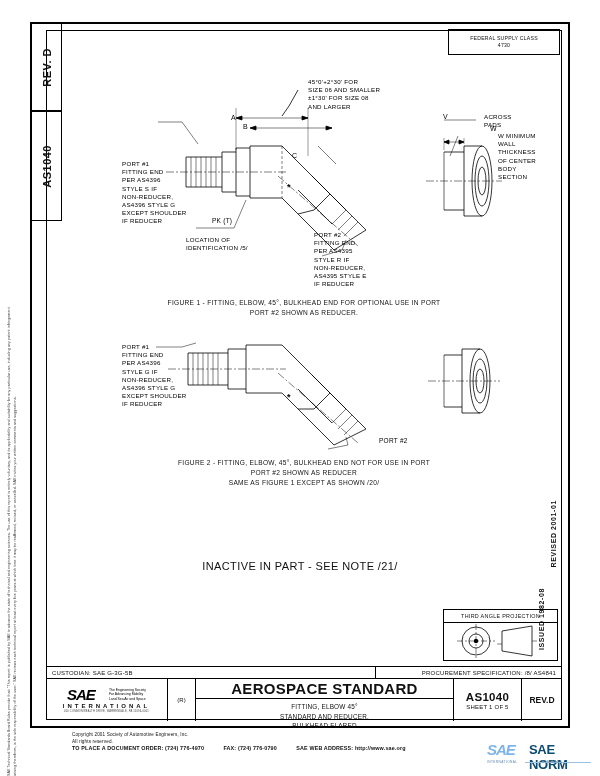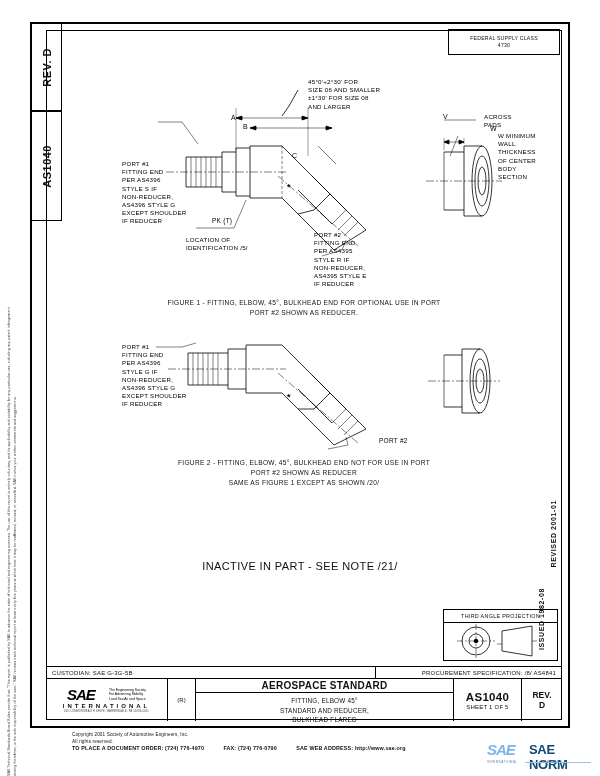--- a/index.html
+++ b/index.html
@@ -69,31 +69,31 @@
   .tb-row2{position:absolute;left:0;top:12px;width:100%;height:42px;}
   .tb-logo{position:absolute;left:0;top:0;width:122px;height:100%;
            border-right:1px solid #000;box-sizing:border-box;
            display:flex;flex-direction:column;align-items:center;justify-content:center;}
   .tb-r{position:absolute;left:122px;top:0;width:28px;height:100%;
         border-right:1px solid #000;box-sizing:border-box;
         display:flex;align-items:center;justify-content:center;font-size:6px;}
   .tb-mid{position:absolute;left:150px;top:0;width:258px;height:100%;
           border-right:1px solid #000;box-sizing:border-box;
           display:flex;flex-direction:column;align-items:center;}
-  .tb-mid .as{font-size:10px;font-weight:bold;letter-spacing:.3px;
+  .tb-mid .as{font-size:15px;font-weight:bold;letter-spacing:.3px;
               border-bottom:1px solid #000;width:100%;text-align:center;
               padding:1px 0 1px;box-sizing:border-box;}
   .tb-mid .sub{font-size:6.4px;line-height:9.5px;text-align:center;padding-top:3px;letter-spacing:.2px;}
   .tb-num{position:absolute;left:408px;top:0;width:68px;height:100%;
           border-right:1px solid #000;box-sizing:border-box;
           display:flex;flex-direction:column;align-items:center;justify-content:center;}
   .tb-num .n{font-size:11.5px;font-weight:bold;letter-spacing:.3px;}
   .tb-num .s{font-size:6px;letter-spacing:.2px;margin-top:1px;}
   .tb-rev{position:absolute;left:476px;top:0;right:0;height:100%;
-          display:flex;flex-direction:column;align-items:center;justify-content:center;}
+          display:flex;flex-direction:row;align-items:center;justify-content:center;}
   .tb-rev .t{font-size:8.5px;font-weight:bold;}
   .tb-rev .d{font-size:8.5px;font-weight:bold;}
 
   
   .saelogo{display:flex;align-items:center;gap:2px;}
   .saelogo .tag{font-size:3.4px;line-height:4.2px;color:#000;}
   .saeintl{font-size:6px;letter-spacing:3px;font-weight:bold;margin-top:1px;}
   .saefine{font-size:2.6px;color:#444;margin-top:1px;letter-spacing:.2px;}
 
   

